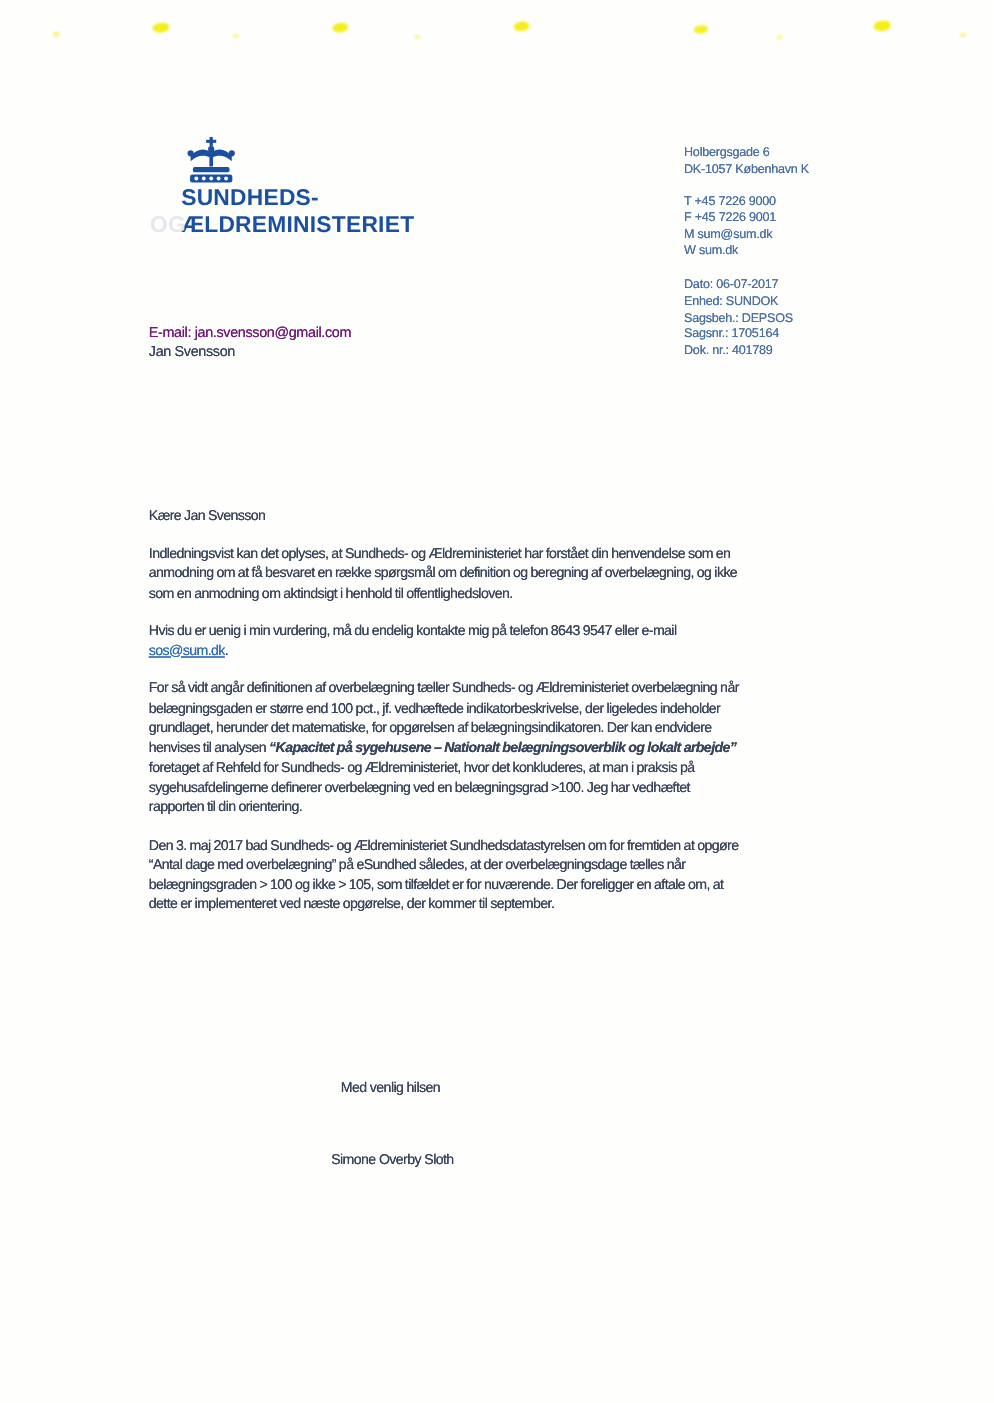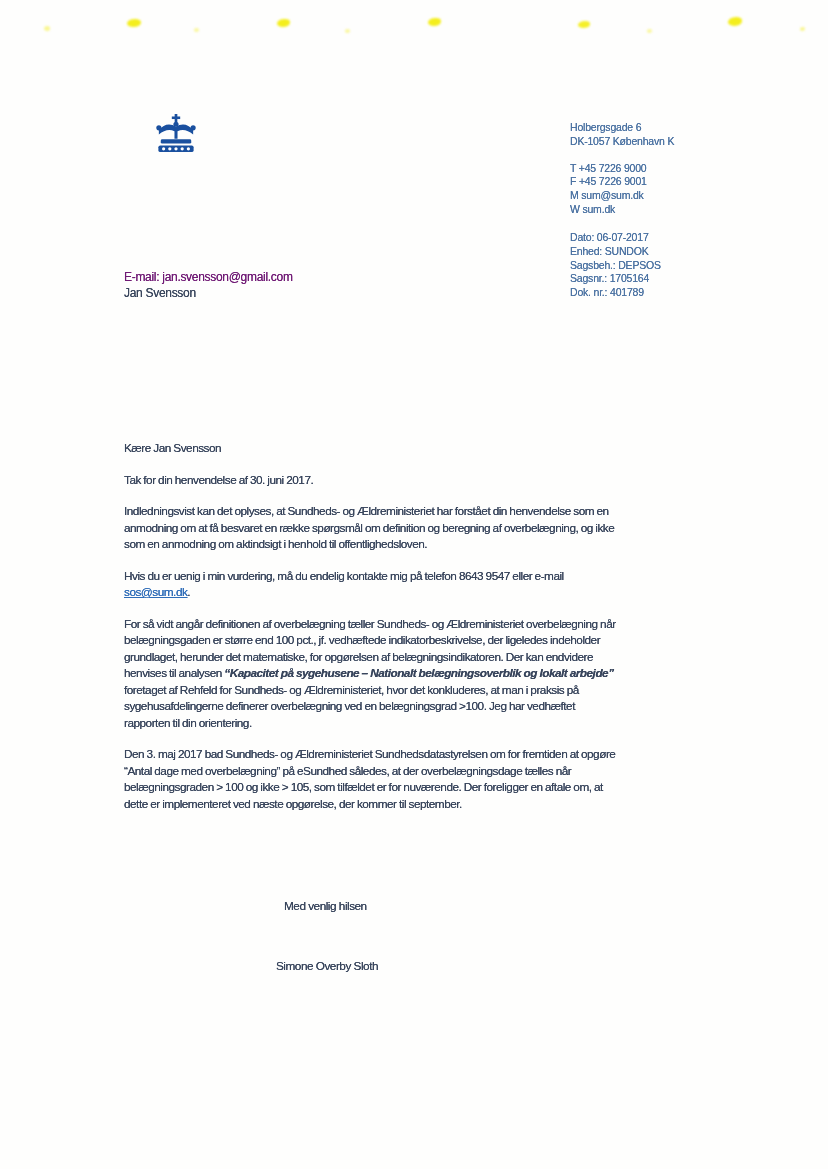--- a/index.html
+++ b/index.html
@@ -37,21 +37,21 @@
   
   .recipient-line {
     position:absolute; left:124px;
     font-size:12px; letter-spacing:-0.3px;
     text-shadow:0 0 0.4px currentColor;
     white-space:nowrap;
   }
 
   
   .letter-body {
-    position:absolute; left:124px; top:440px; width:492px;
+    position:absolute; left:124px; top:421px; width:492px;
     font-size:11.8px; line-height:16.5px;
     letter-spacing:-0.5px; word-spacing:-0.3px;
     text-shadow:0 0 0.45px currentColor;
   }
   .letter-body p { margin:0 0 15px 0; }
   .report-title { font-style:italic; font-weight:600; }
   .email-link { text-decoration:underline; cursor:pointer; }
 
   .closing-line {
     position:absolute;
@@ -86,20 +86,26 @@
       <path d="M6 17 C 11 10.5, 18 9.5, 24 13.5 C 30 9.5, 37 10.5, 42 17 L 42 21.5 C 36.5 16.5, 30.5 15.5, 25.6 18 L 25.6 26 L 22.4 26 L 22.4 18 C 17.5 15.5, 11.5 16.5, 6 21.5 Z"></path>
       <rect x="8" y="26.5" width="32" height="4.6" rx="1.5"></rect>
       <rect x="5.5" y="33" width="37" height="7" rx="2"></rect>
       <circle cx="11" cy="36.5" r="1.7" fill="#ffffff"></circle>
       <circle cx="17.5" cy="36.5" r="1.7" fill="#ffffff"></circle>
       <circle cx="24" cy="36.5" r="1.7" fill="#ffffff"></circle>
       <circle cx="30.5" cy="36.5" r="1.7" fill="#ffffff"></circle>
       <circle cx="37" cy="36.5" r="1.7" fill="#ffffff"></circle>
     </svg>
   </div>
+  <div class="logo-text" style="color:#1a509f;">
+    <div>SUNDHEDS-</div>
+    <div class="logo-line2">
+      <span class="logo-og" style="color:#e4e8ed;">OG</span><span>ÆLDREMINISTERIET</span>
+    </div>
+  </div>
 
   <div class="info-block info-address" style="color:#4b72a2;">
     <div>Holbergsgade 6</div>
     <div>DK-1057 København K</div>
     <div class="info-gap"></div>
     <div>T +45 7226 9000</div>
     <div>F +45 7226 9001</div>
     <div>M sum@sum.dk</div>
     <div>W sum.dk</div>
   </div>
@@ -110,21 +116,20 @@
     <div>Sagsbeh.: DEPSOS</div>
     <div>Sagsnr.: 1705164</div>
     <div>Dok. nr.: 401789</div>
   </div>
 
   <div class="recipient-line" style="top:238px; color:#38455c;margin-top:48px;">Jan Svensson</div>
   <div class="recipient-line" style="top:270px; color:#701a75;">E-mail: jan.svensson@gmail.com</div>
 
   <div class="letter-body" style="color:#38455c;">
     <p>Kære Jan Svensson</p>
-    <p>Tak for din henvendelse af 30. juni 2017.</p>
     <p>Indledningsvist kan det oplyses, at Sundheds- og Ældreministeriet har forstået din henvendelse som en anmodning om at få besvaret en række spørgsmål om definition og beregning af overbelægning, og ikke som en anmodning om aktindsigt i henhold til offentlighedsloven.</p>
     <p><span>Hvis du er uenig i min vurdering, må du endelig kontakte mig på telefon 8643 9547 eller e-mail </span><span class="email-link" style="color:#2f6db8;">sos@sum.dk</span><span>.</span></p>
     <p><span>For så vidt angår definitionen af overbelægning tæller Sundheds- og Ældreministeriet overbelægning når belægningsgaden er større end 100 pct., jf. vedhæftede indikatorbeskrivelse, der ligeledes indeholder grundlaget, herunder det matematiske, for opgørelsen af belægningsindikatoren. Der kan endvidere henvises til analysen </span><span class="report-title">“Kapacitet på sygehusene – Nationalt belægningsoverblik og lokalt arbejde”</span><span> foretaget af Rehfeld for Sundheds- og Ældreministeriet, hvor det konkluderes, at man i praksis på sygehusafdelingerne definerer overbelægning ved en belægningsgrad &gt;100. Jeg har vedhæftet rapporten til din orientering.</span></p>
     <p>Den 3. maj 2017 bad Sundheds- og Ældreministeriet Sundhedsdatastyrelsen om for fremtiden at opgøre “Antal dage med overbelægning” på eSundhed således, at der overbelægningsdage tælles når belægningsgraden &gt; 100 og ikke &gt; 105, som tilfældet er for nuværende. Der foreligger en aftale om, at dette er implementeret ved næste opgørelse, der kommer til september.</p>
   </div>
 
   <div class="closing-line" style="left:284px; top:899px; color:#38455c;">Med venlig hilsen</div>
   <div class="closing-line" style="left:276px; top:959px; color:#38455c;">Simone Overby Sloth</div>
 
 </div>

